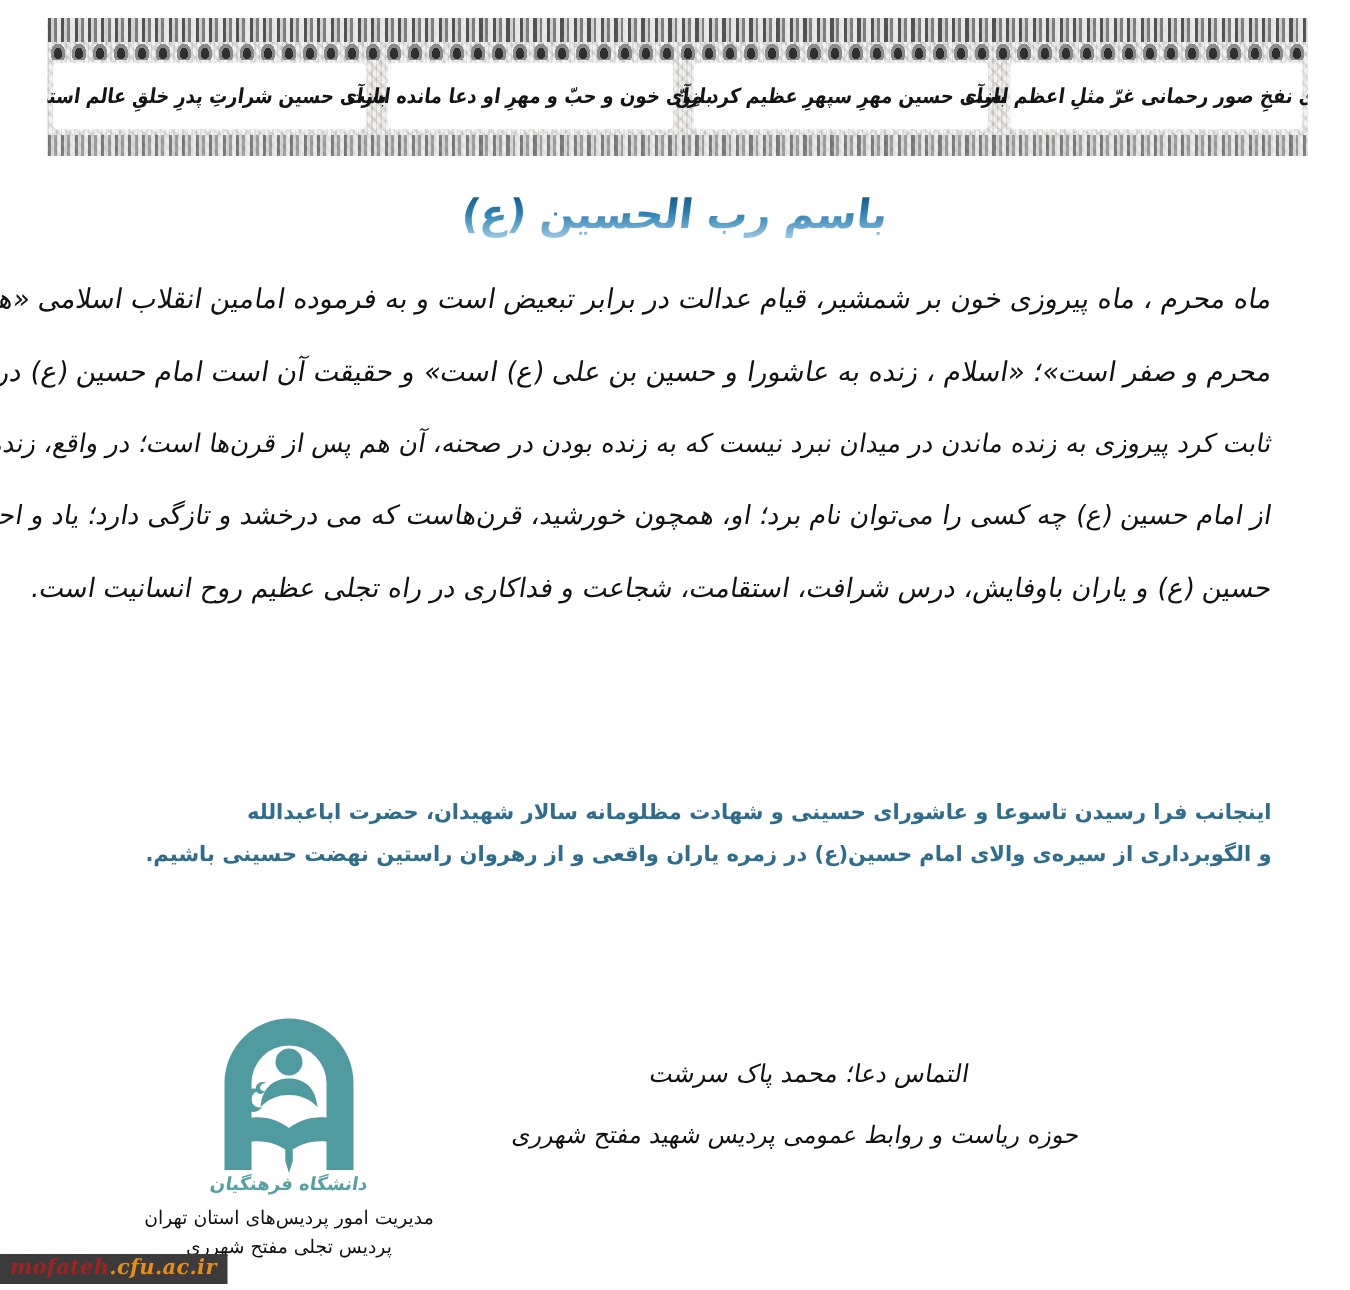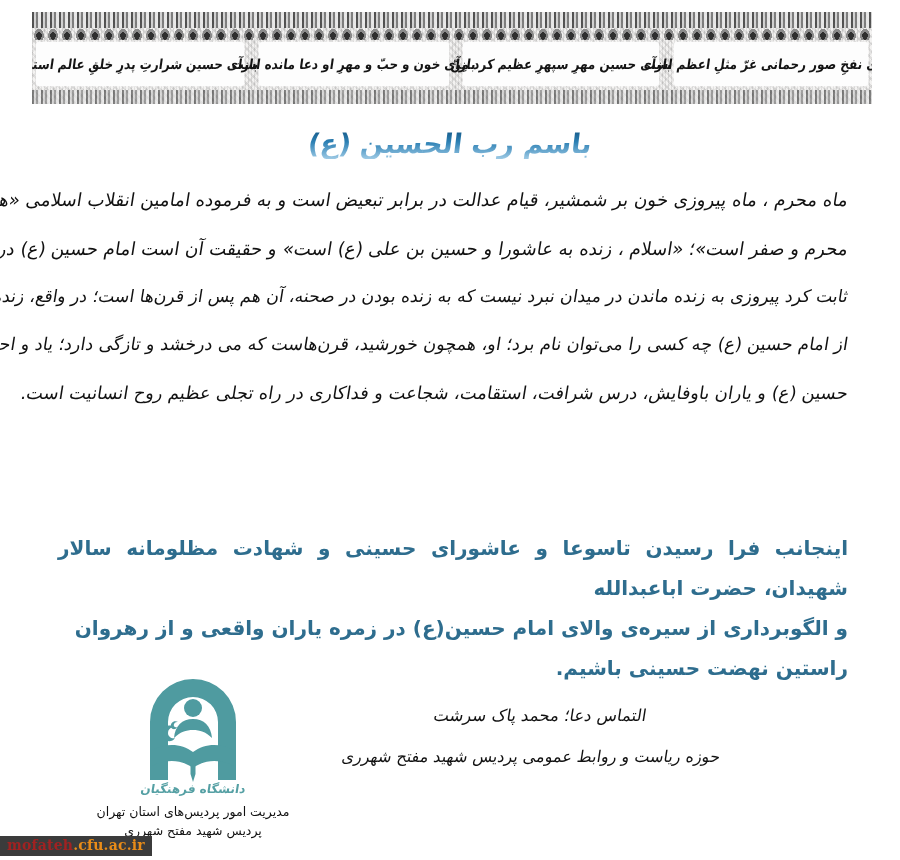--- a/index.html
+++ b/index.html
@@ -147,21 +147,21 @@
   
   .blue-paragraph {
     position: absolute;
     top: 528px;
     left: 58px;
     width: 790px;
     direction: rtl;
     text-align: justify;
     color: #2e6d8e;
     font-weight: bold;
-    font-size: 20px;
+    font-size: 14px;
     line-height: 2.0;
     letter-spacing: -0.2px;
   }
   .blue-paragraph > div { text-align: justify; }
   .blue-paragraph > div:last-child { text-align: right; }
 
   
   .logo-block {
     position: absolute;
     left: 58px;
@@ -215,20 +215,21 @@
 
   
   .watermark {
     position: absolute;
     left: 0;
     bottom: 4px;
     background: #3b3b3b;
     padding: 2px 7px 3px 7px;
     direction: ltr;
     font-family: "DejaVu Serif", "Liberation Serif", serif;
+    font-style: italic;
     font-weight: bold;
     font-size: 14px;
     letter-spacing: 0.2px;
     line-height: 1.05;
     text-align: center;
   }
   .wm-a { color: #a02222; }
   .wm-b { color: #e98c18; }
 </style>
 </head>
@@ -346,21 +347,21 @@
 
       <path d="M59 43 C48 43 41 50 40 62 C46 56 52 54 59 54 C66 54 72 56 78 62 C77 50 70 43 59 43 Z" fill="#4f9ba0"></path>
 
       <path d="M38 50 C30 48 26 54 29 61 C31 66 38 67 41 62 C38 63 34 61 34 57 C34 53 37 51 40 52 Z" fill="#4f9ba0"></path>
       <path d="M44 46 C40 44 36 47 37 51 C38 54 42 54 43 51 C41 52 39 50 40 48 C41 46 43 46 44 46 Z" fill="#4f9ba0"></path>
     </svg>
   </div>
   <div class="logo-wordmark">دانشگاه فرهنگیان</div>
   <div class="logo-caption">
     <div>مدیریت امور پردیس‌های استان تهران</div>
-    <div>پردیس شهید مفتح شهرری</div>
+    <div>پردیس تجلی مفتح شهرری</div>
   </div>
 </div>
 
 <div class="signature">
   <div class="sig-line sig-1">التماس دعا؛ محمد پاک سرشت</div>
   <div class="sig-line sig-2">حوزه ریاست و روابط عمومی پردیس شهید مفتح شهرری</div>
 </div>
 
 <div class="watermark">
   <span class="wm-a">mofateh</span><span class="wm-b">.cfu.ac.ir</span>

